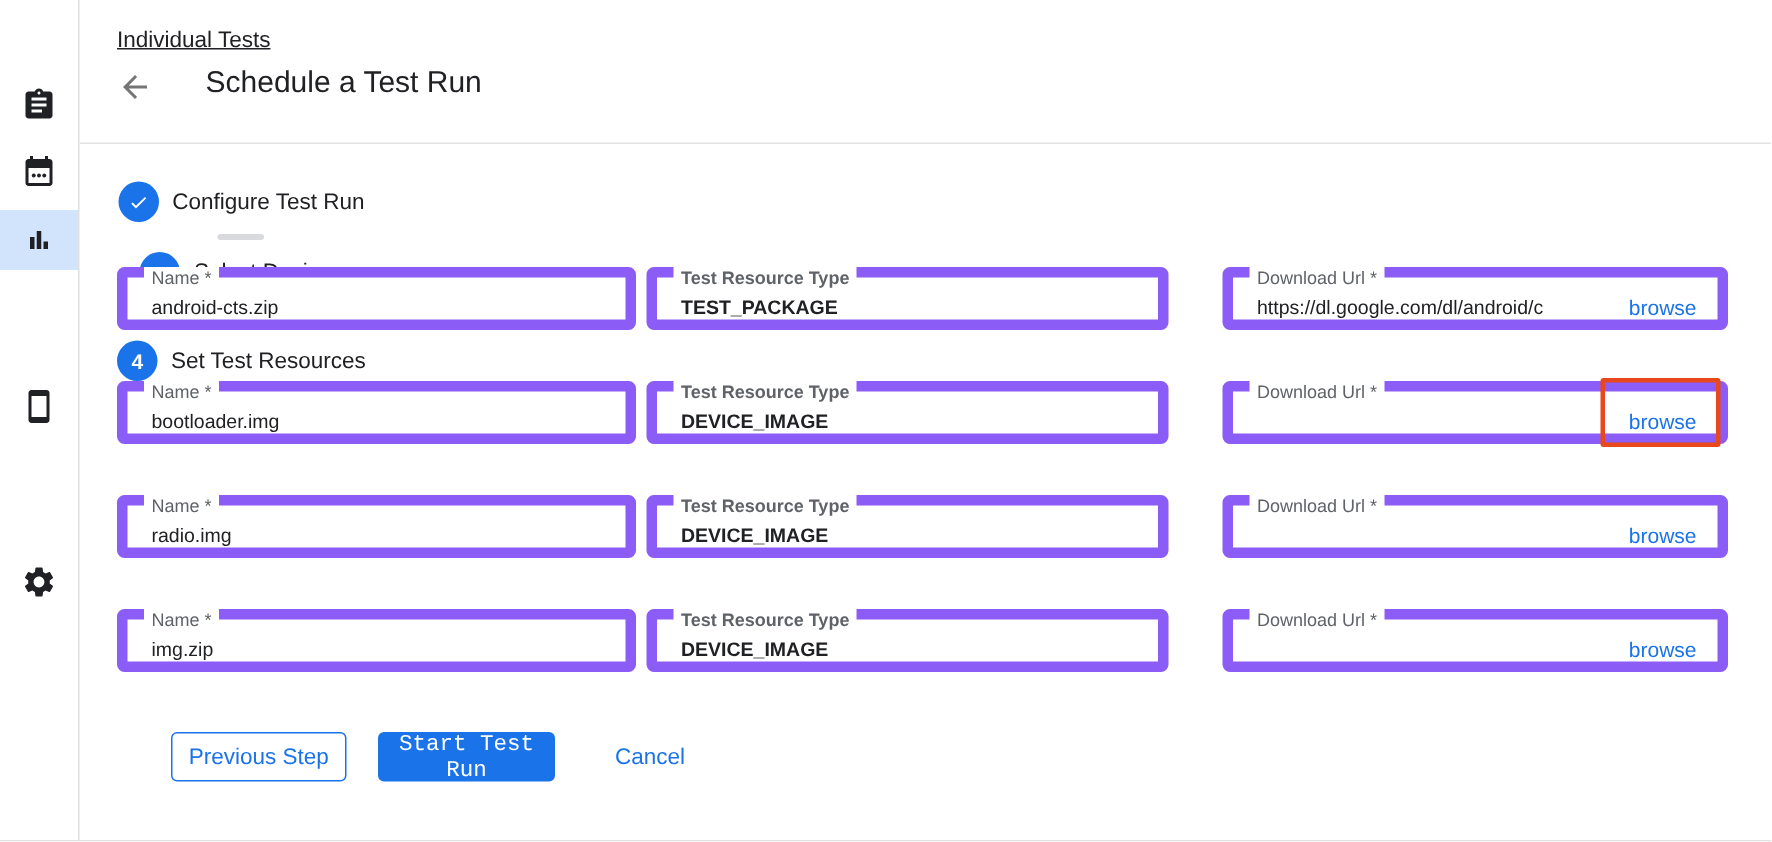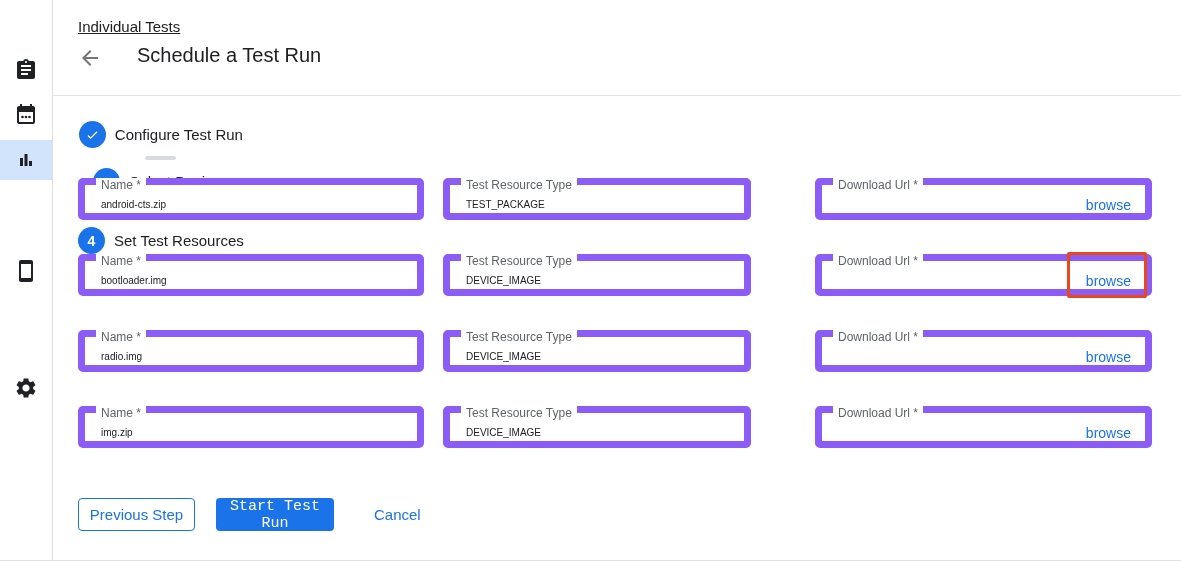--- a/index.html
+++ b/index.html
@@ -23,33 +23,33 @@
   .stepper { position:absolute; left:78px; top:121px; height:28px; display:flex; align-items:center; gap:8px;flex-direction:column; }
   .step { display:flex; align-items:center; gap:9px; cursor:pointer; }
   .step-circle { width:27px; height:27px; border-radius:50%; background:#1a73e8; display:flex; align-items:center; justify-content:center; color:#fff; font-size:14px; font-weight:bold; flex:0 0 auto; }
   .step-circle svg { width:15px; height:15px; fill:#fff; }
   .step-label { font-size:15px; font-weight:500; color:#202124; white-space:nowrap; }
   .connector { width:31px; height:4px; background:#d8dadd; border-radius:2px; flex:0 0 auto; }
 
   
   .field { position:absolute; height:42px; border:7px solid #8b5cf6; border-radius:5px; background:#fff; }
   .field-label { position:absolute; top:-7px; left:11px; background:#fff; padding:0 5px; font-size:12px; color:#5f6368; white-space:nowrap; }
-  .field-value { position:absolute; left:16px; right:10px; top:0; height:40px; line-height:40px; font-size:10px; color:#202124; white-space:nowrap; overflow:hidden; }
+  .field-value { position:absolute; left:16px; right:10px; top:0; height:40px; line-height:40px; font-size:13px; color:#202124; white-space:nowrap; overflow:hidden; }
   .url-field .field-value { right:78px; }
   .browse-link { position:absolute; right:14px; top:0; height:40px; line-height:40px; font-size:14px; color:#1a73e8; cursor:pointer;margin-left:44px; }
 
   .col-name { left:78px; width:346px; }
-  .col-type { left:443px; width:308px; }
+  .col-type { left:431px; width:348px;font-weight:bold; }
   .col-url  { left:815px; width:337px; }
 
   
   .annotation-rect { position:absolute; left:1067px; top:252px; width:80px; height:46px; border:3px solid #e8481c; border-radius:2px; pointer-events:none; z-index:6; }
 
   
-  .btn { position:absolute; top:498px; height:33px; border-radius:4px; font-size:15px; font-weight:500; display:flex; align-items:center; justify-content:center; cursor:pointer; font-family:"Liberation Sans", sans-serif; }
+  .btn { position:absolute; top:488px; height:33px; border-radius:4px; font-size:15px; font-weight:500; display:flex; align-items:center; justify-content:center; cursor:pointer; font-family:"Liberation Sans", sans-serif;margin-left:36px; }
   .btn-outlined { left:78px; width:117px; background:#fff; border:1px solid #1a73e8; color:#1a73e8; }
   .btn-filled { left:216px; width:118px; background:#1a73e8; border:none; color:#fff;font-family:Liberation Mono, monospace; }
   .btn-text { left:372px; width:auto; padding:0 2px; background:transparent; border:none; color:#1a73e8; }
 </style>
 </head>
 <body>
 
 <div class="page">
 
   <div class="sidebar">
@@ -121,20 +121,21 @@
   <div class="field col-name" style="top:178px">
     <span class="field-label">Name *</span>
     <div class="field-value">android-cts.zip</div>
   </div>
   <div class="field col-type" style="top:178px">
     <span class="field-label">Test Resource Type</span>
     <div class="field-value">TEST_PACKAGE</div>
   </div>
   <div class="field col-url url-field" style="top:178px">
     <span class="field-label">Download Url *</span>
+    <div class="field-value">https://dl.google.com/dl/android/c</div>
     <span class="browse-link">browse</span>
   </div>
 
   <div class="field col-name" style="top:254px">
     <span class="field-label">Name *</span>
     <div class="field-value">bootloader.img</div>
   </div>
   <div class="field col-type" style="top:254px">
     <span class="field-label">Test Resource Type</span>
     <div class="field-value">DEVICE_IMAGE</div>

